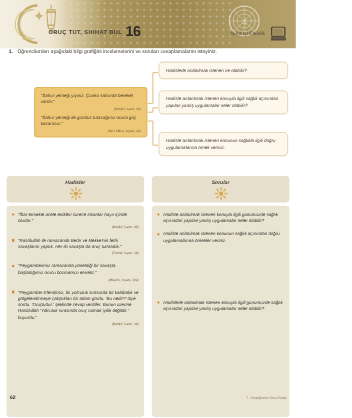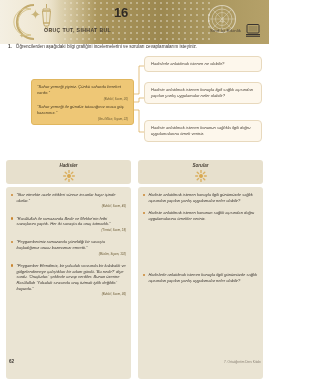--- a/index.html
+++ b/index.html
@@ -42,21 +42,21 @@
   .seal{
     position:absolute;right:32px;top:4px;width:30px;height:30px;opacity:.55;
   }
 
   .hdr-title{
     position:absolute;left:44px;top:27px;
     font-size:5.2px;font-weight:bold;letter-spacing:.35px;
     color:#4a4238;white-space:nowrap;
   }
   .hdr-num{
-    position:absolute;left:114px;top:5px;
+    position:absolute;left:114px;top:21px;
     font-size:13px;font-weight:bold;color:#2f2a24;letter-spacing:-.3px;
   }
   .hdr-activity{
     position:absolute;right:28px;top:28px;
     font-size:4.3px;color:#4a4238;white-space:nowrap;letter-spacing:.1px;
   }
   .hdr-icon{position:absolute;right:6px;top:24px;width:17px;height:13px;}
 
   
   .instr{

